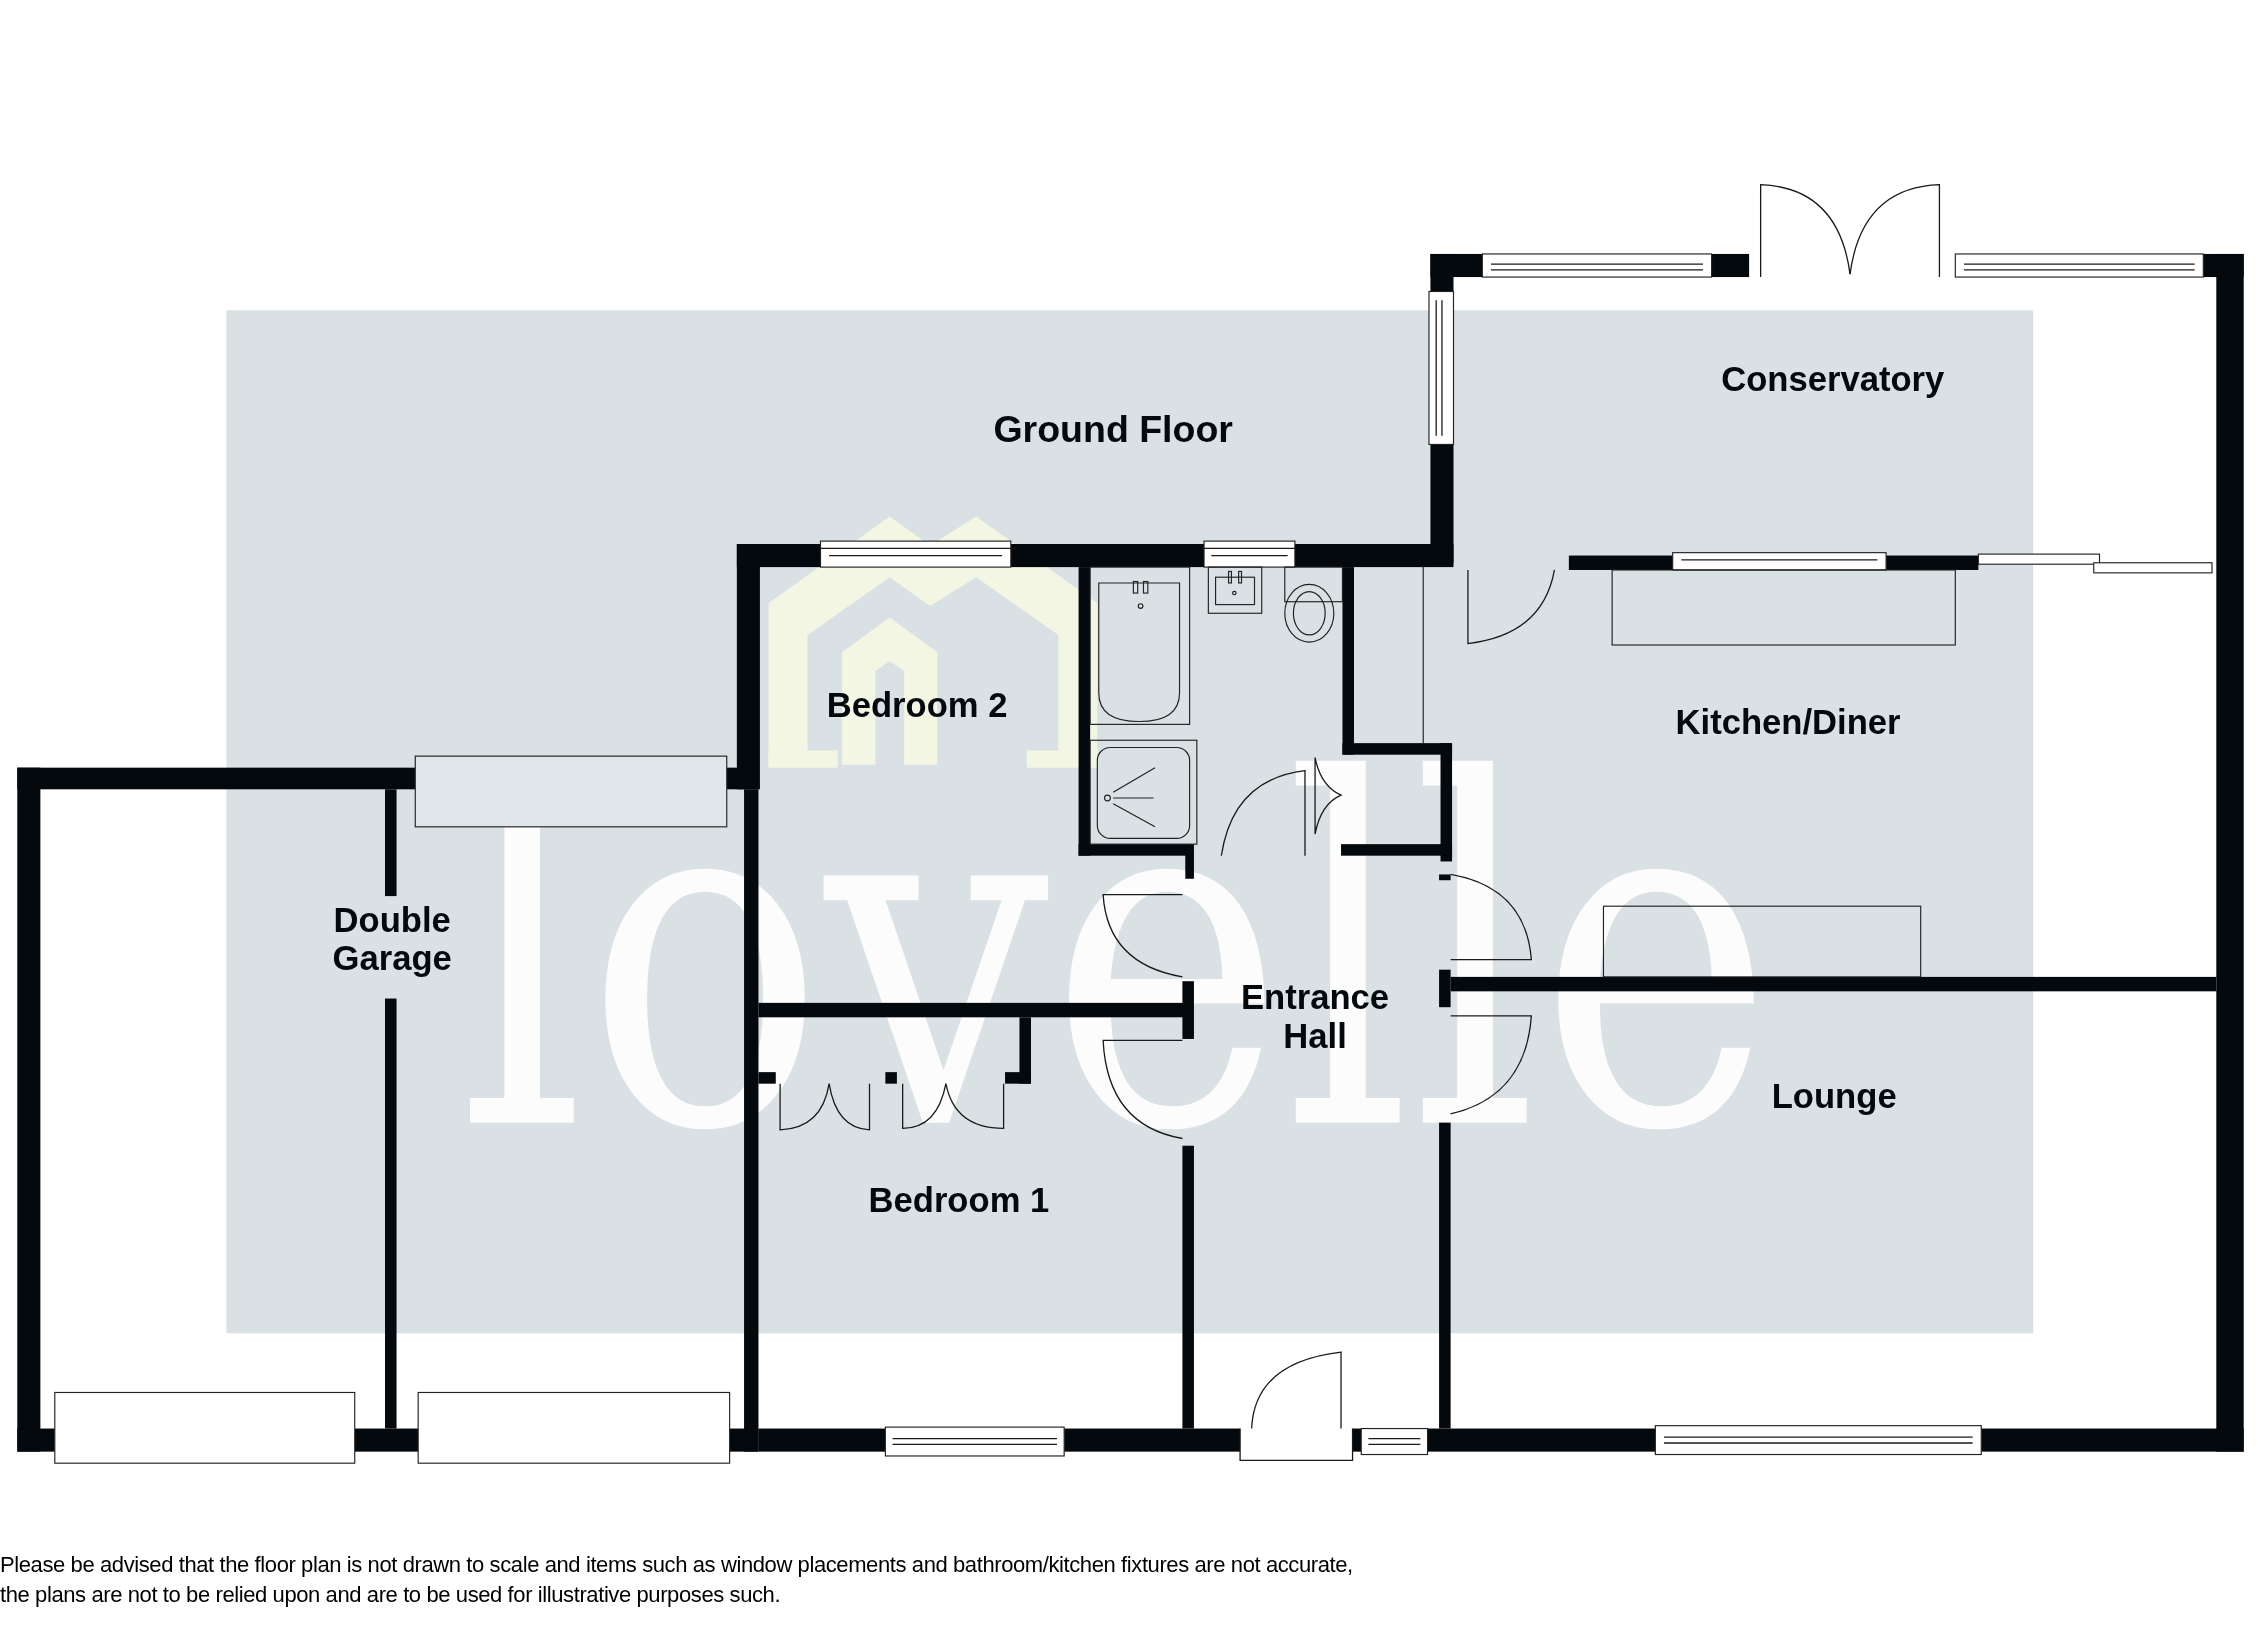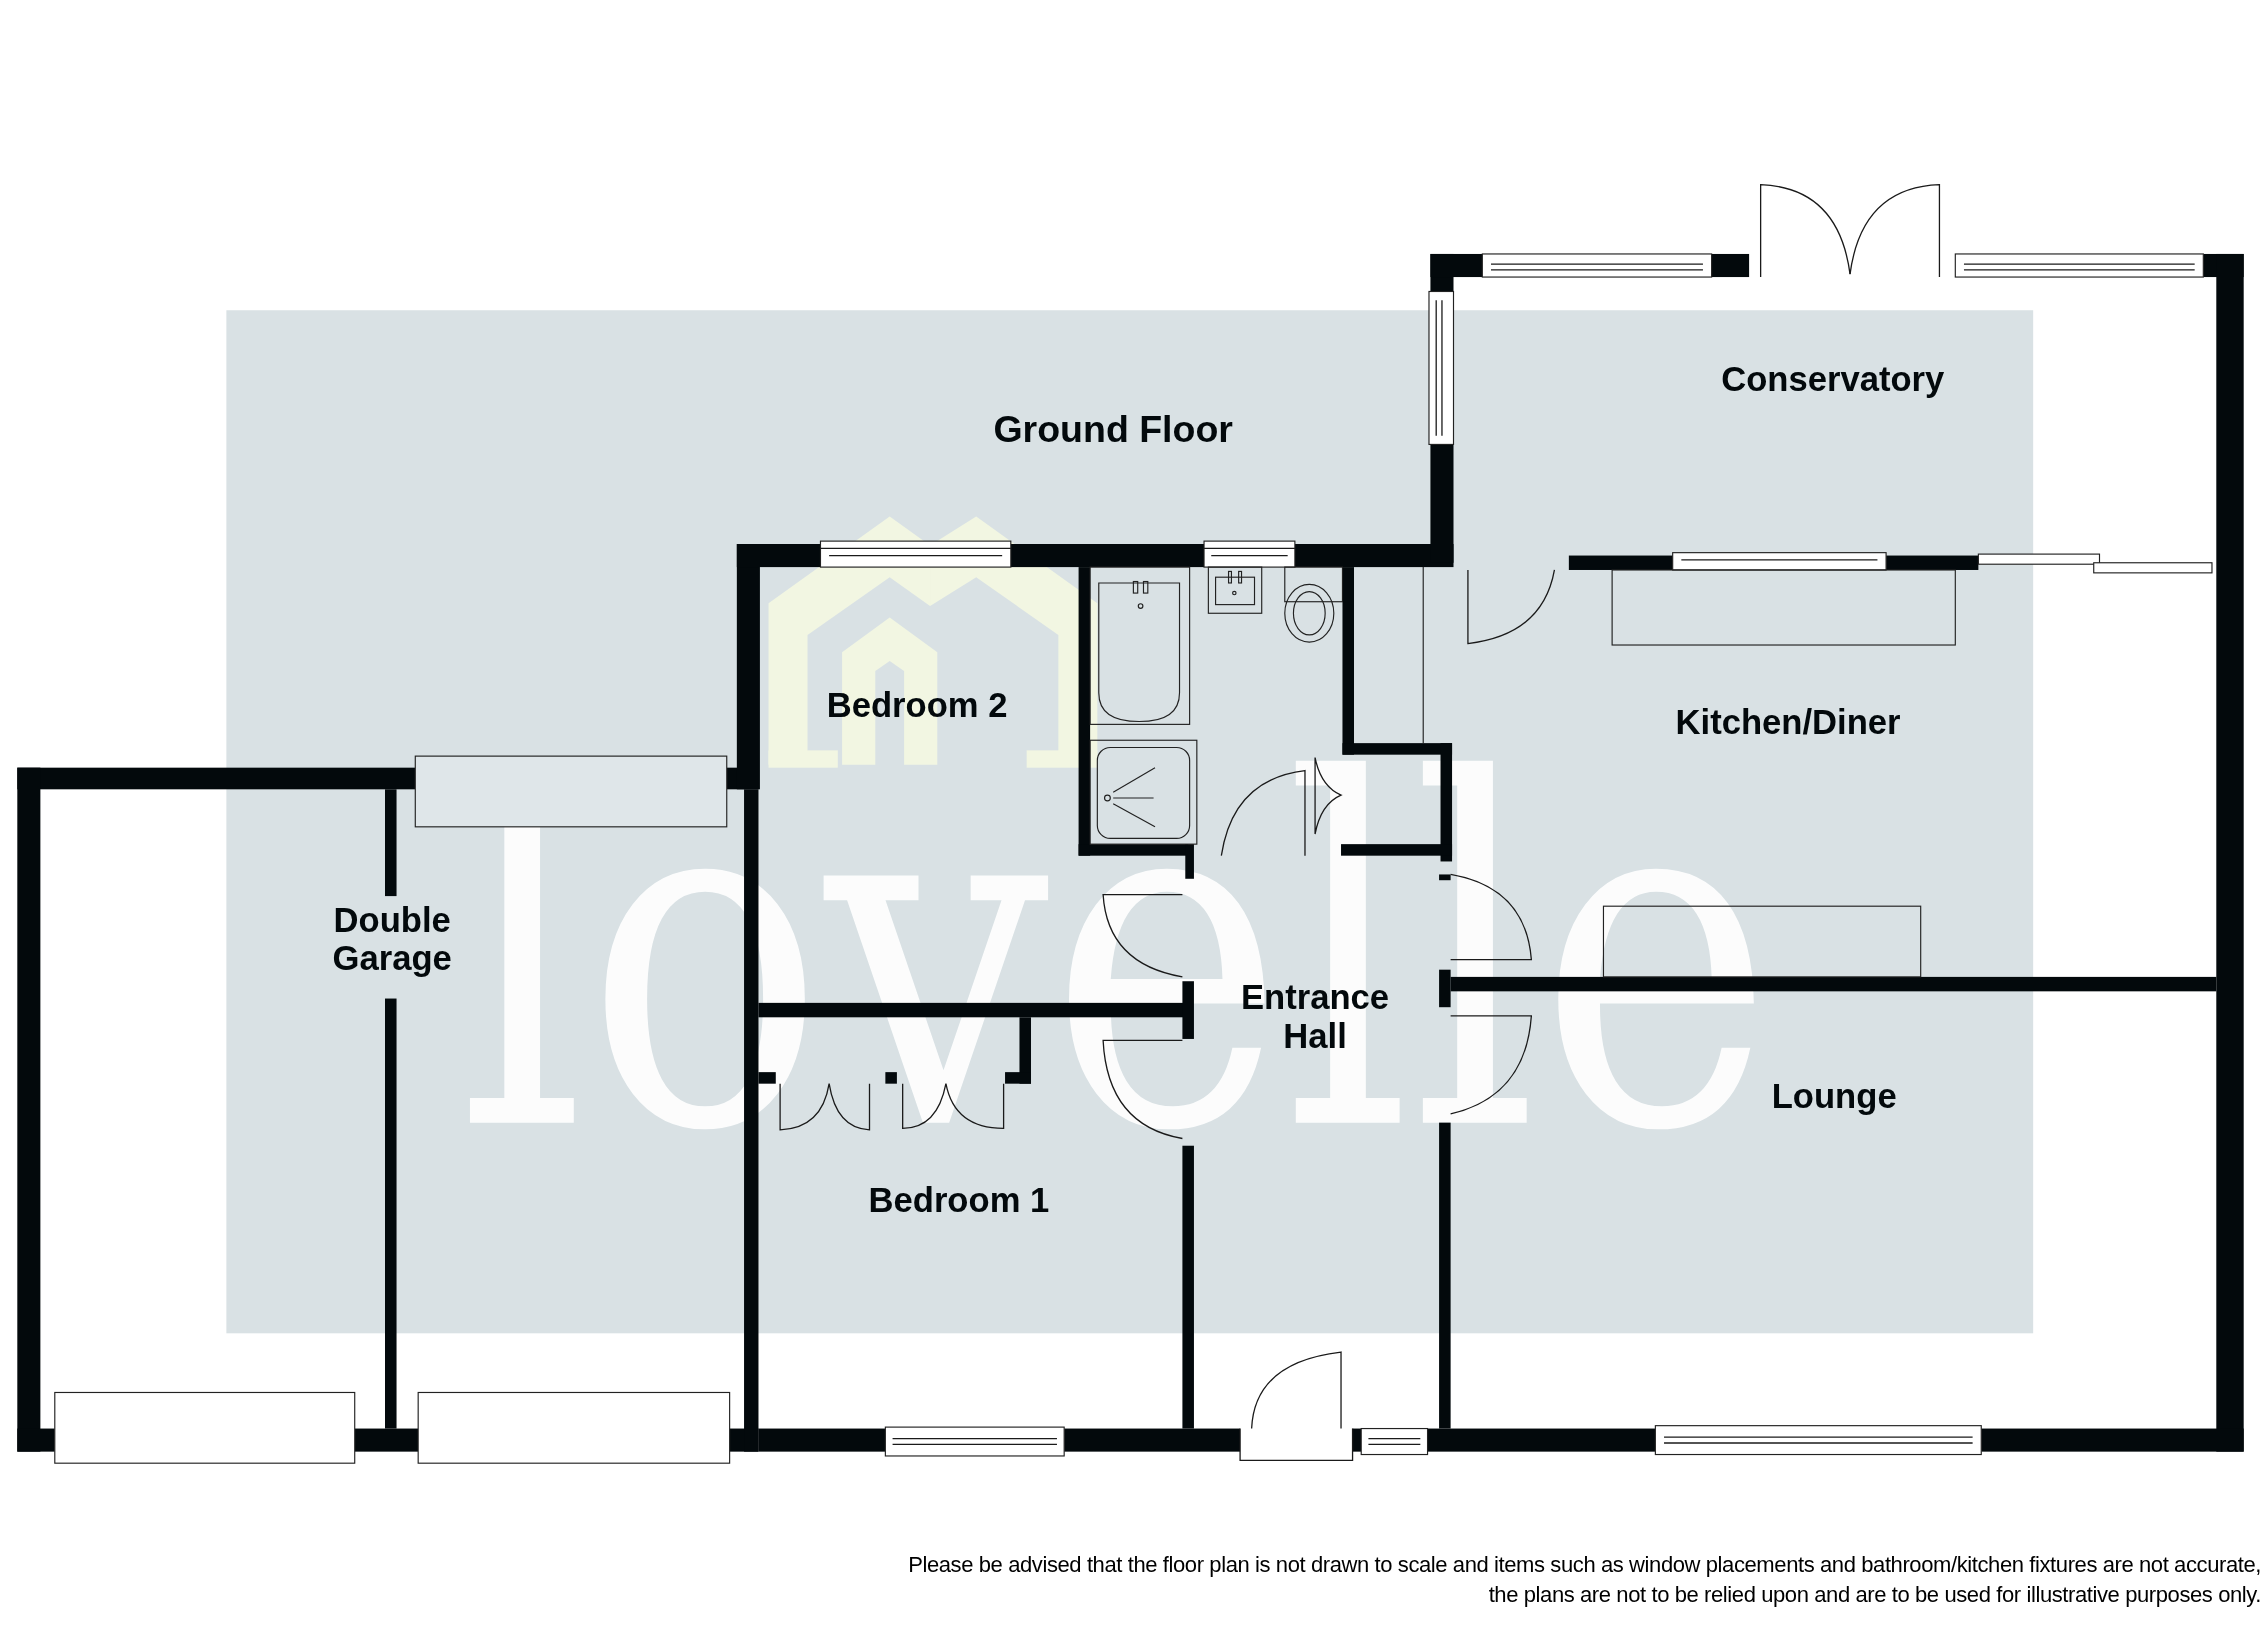--- a/index.html
+++ b/index.html
@@ -6,21 +6,21 @@
   body { width: 2261px; height: 1645px; overflow: hidden; position: relative; }
   #plan { position: absolute; left: 0; top: 0; width: 2261px; height: 1645px; }
   .wall { fill: #03090c; }
   .thin { fill: none; stroke: #1a1a1a; stroke-width: 0.9; }
   .win { fill: #ffffff; stroke: #222; stroke-width: 0.8; }
   .winsh { fill: #dfe6e9; stroke: #222; stroke-width: 0.8; }
   .fixture { fill: none; stroke: #222; stroke-width: 0.8; }
   .room-label { font-family: "Liberation Sans", sans-serif; font-weight: bold; fill: #03090c; font-size: 24px; text-anchor: middle; }
   .title-label { font-family: "Liberation Sans", sans-serif; font-weight: bold; fill: #03090c; font-size: 26px; text-anchor: middle; }
   .wm-text { font-family: "DejaVu Serif", serif; font-size: 330px; fill: #ffffff; opacity: 0.92; }
-  #disclaimer { position: absolute; left: 0; width: 2261px; top: 1550px; text-align: right;
+  #disclaimer { position: absolute; left: 0; width: 2261px; top: 1550px; text-align: left;
     font-family: "Liberation Sans", sans-serif; font-size: 22px; line-height: 29.5px; color: #000; letter-spacing: -0.4px; }
   #disclaimer div { margin: 0; }
 </style>
 </head>
 <body>
 
 <svg id="plan" viewBox="0 0 1568 1140" preserveAspectRatio="none" xmlns="http://www.w3.org/2000/svg">
 
   <rect x="157" y="215" width="1253" height="709" fill="#d9e1e4"></rect>
 
@@ -198,15 +198,15 @@
   <text class="room-label" x="272" y="646">Double</text>
   <text class="room-label" x="272" y="672">Garage</text>
   <text class="room-label" x="912" y="699">Entrance</text>
   <text class="room-label" x="912" y="726">Hall</text>
   <text class="room-label" x="1272" y="768">Lounge</text>
   <text class="room-label" x="665" y="840">Bedroom 1</text>
 </svg>
 
 <div id="disclaimer">
   <div>Please be advised that the floor plan is not drawn to scale and items such as window placements and bathroom/kitchen fixtures are not accurate,</div>
-  <div>the plans are not to be relied upon and are to be used for illustrative purposes only.</div>
+  <div>the plans are not to be relied upon and are to be used for illustrative purposes such.</div>
 </div>
 
 
 </body></html>

